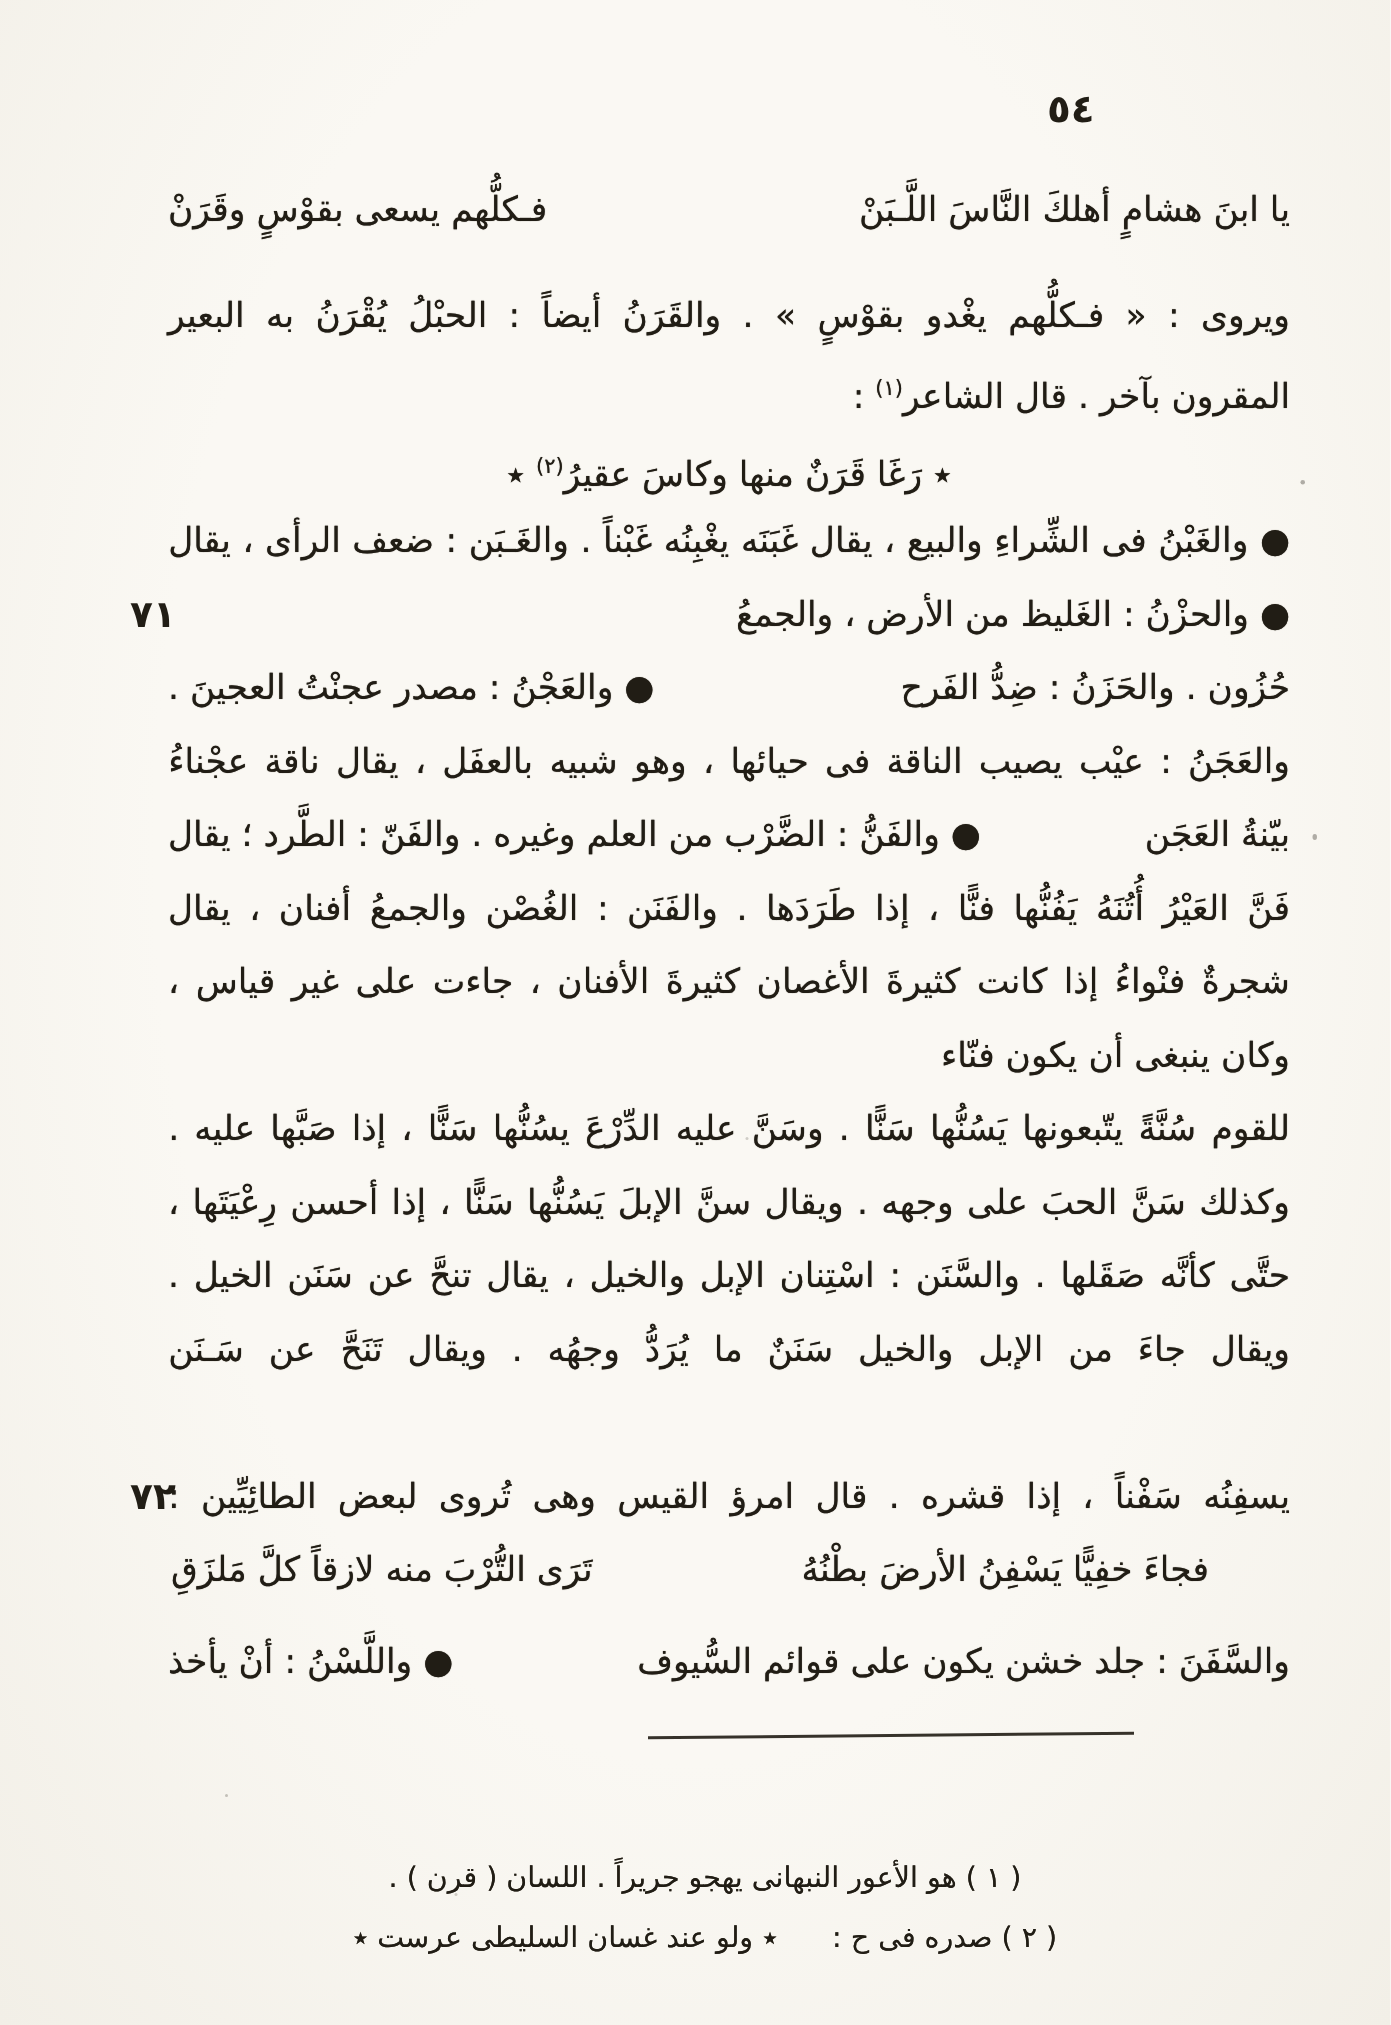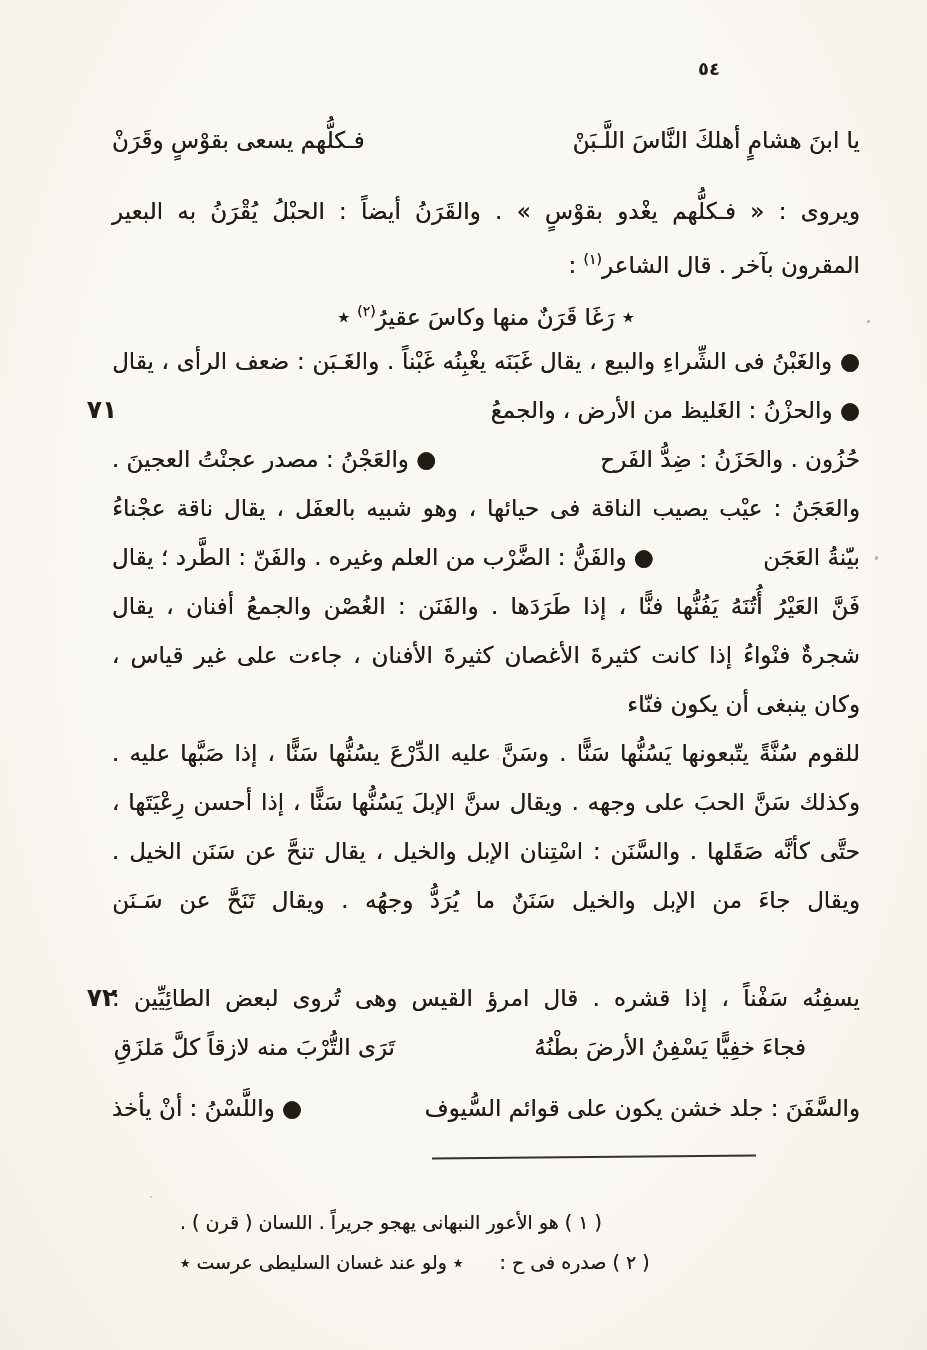--- a/index.html
+++ b/index.html
@@ -4,21 +4,21 @@
 <style>
   html,body{margin:0;padding:0;}
   body{
     width:927px;height:1350px;position:relative;overflow:hidden;
     background:radial-gradient(ellipse at 50% 42%, #faf8f3 55%, #f2efe7 100%);
     font-family:"DejaVu Sans",sans-serif;
     color:#211d15;
   }
   .page-num{
     position:absolute;top:58px;left:698px;
-    font-size:18px;font-weight:bold;letter-spacing:3px;
+    font-size:26px;font-weight:bold;letter-spacing:3px;
     direction:ltr;
   }
   .text-block{
     position:absolute;top:115px;left:112px;width:748px;
     direction:rtl;text-align:right;
   }
   .line{
     height:49px;display:flex;justify-content:space-between;align-items:center;
     font-size:23px;white-space:nowrap;
     text-shadow:0 0 .5px rgba(32,26,14,.85);
@@ -35,22 +35,22 @@
   .margin-num{
     position:absolute;left:78px;width:48px;height:49px;
     display:flex;align-items:center;justify-content:center;
     font-size:25px;font-weight:bold;direction:ltr;
   }
   .fn-sep{
     position:absolute;top:1156px;left:432px;width:324px;height:2px;
     background:#36322a;transform:rotate(-0.55deg);
   }
   .footnotes{
-    position:absolute;top:1202px;right:167px;width:580px;
-    direction:rtl;text-align:left;
+    position:absolute;top:1232px;right:167px;width:580px;
+    direction:rtl;text-align:center;
   }
   .footnote{
     height:40px;line-height:40px;font-size:19px;white-space:nowrap;
     text-shadow:0 0 .4px rgba(32,26,14,.8);
   }
   .speck{position:absolute;border-radius:50%;background:rgba(40,35,25,.35);}
   .s1{top:320px;left:867px;width:3px;height:3px;}
   .s2{top:556px;left:875px;width:3px;height:4px;}
   .s3{top:758px;left:497px;width:2px;height:2px;background:rgba(40,35,25,.2);}
   .s4{top:1196px;left:150px;width:2px;height:2px;background:rgba(40,35,25,.25);}

